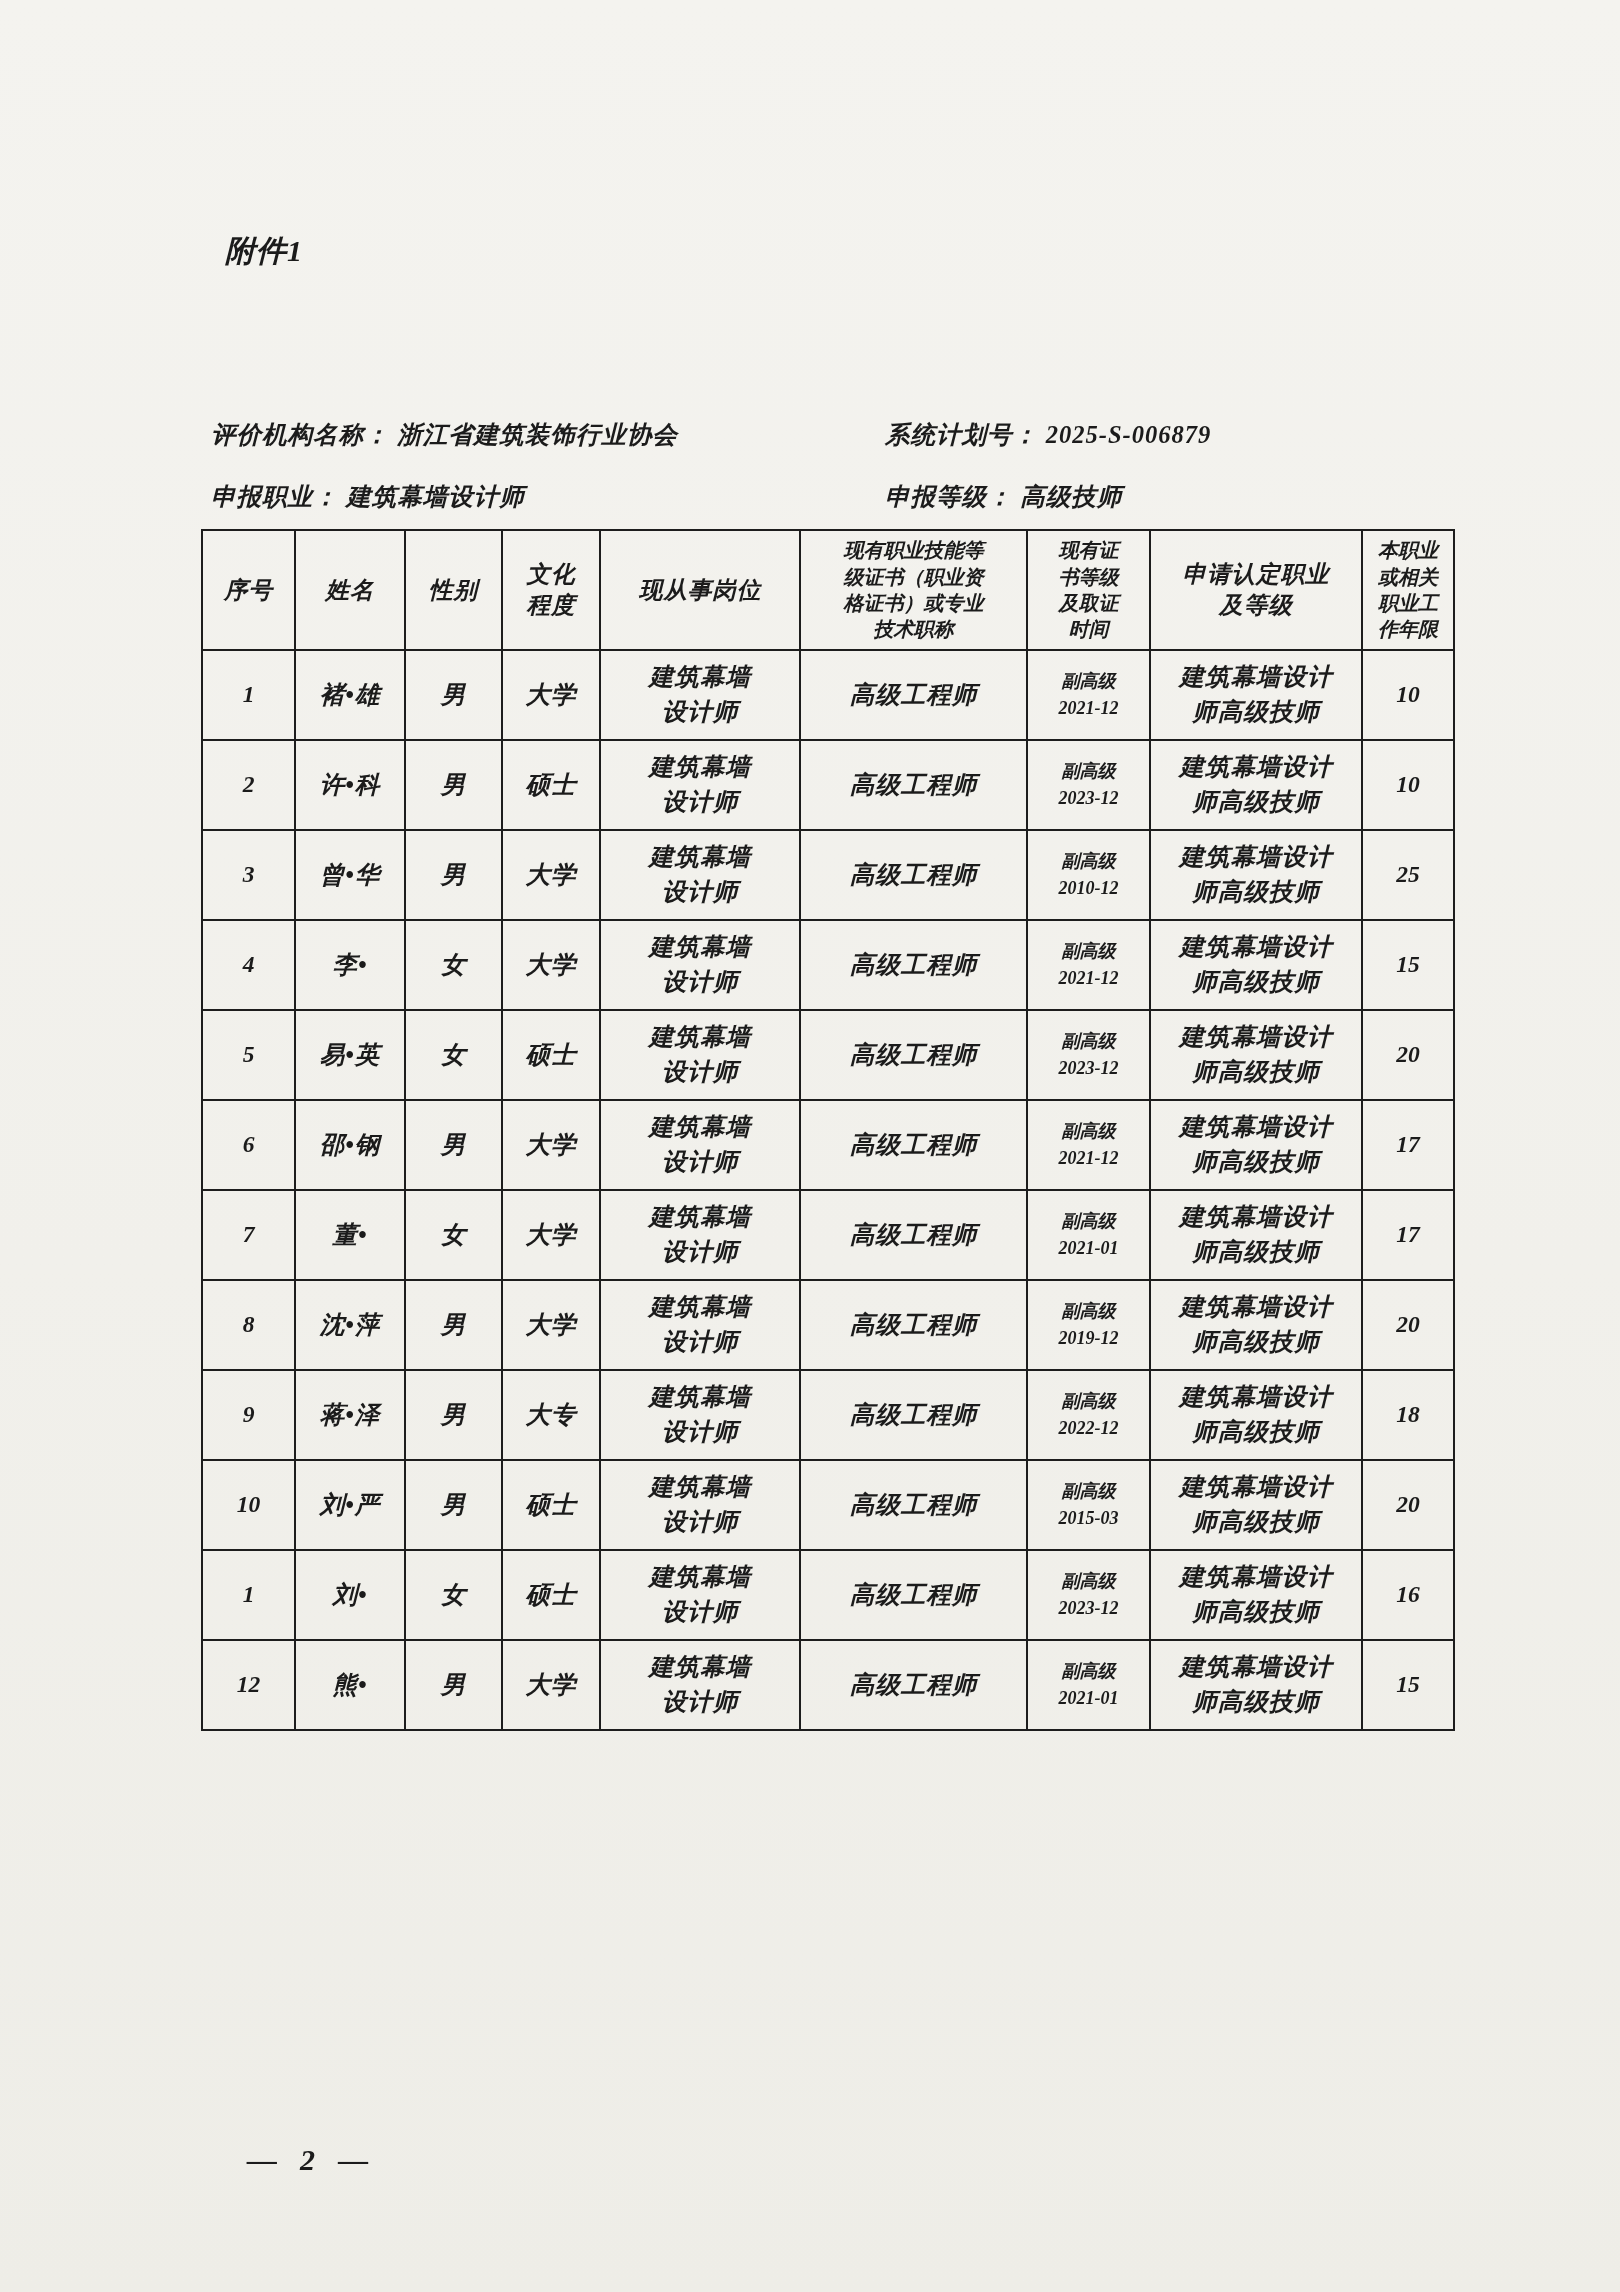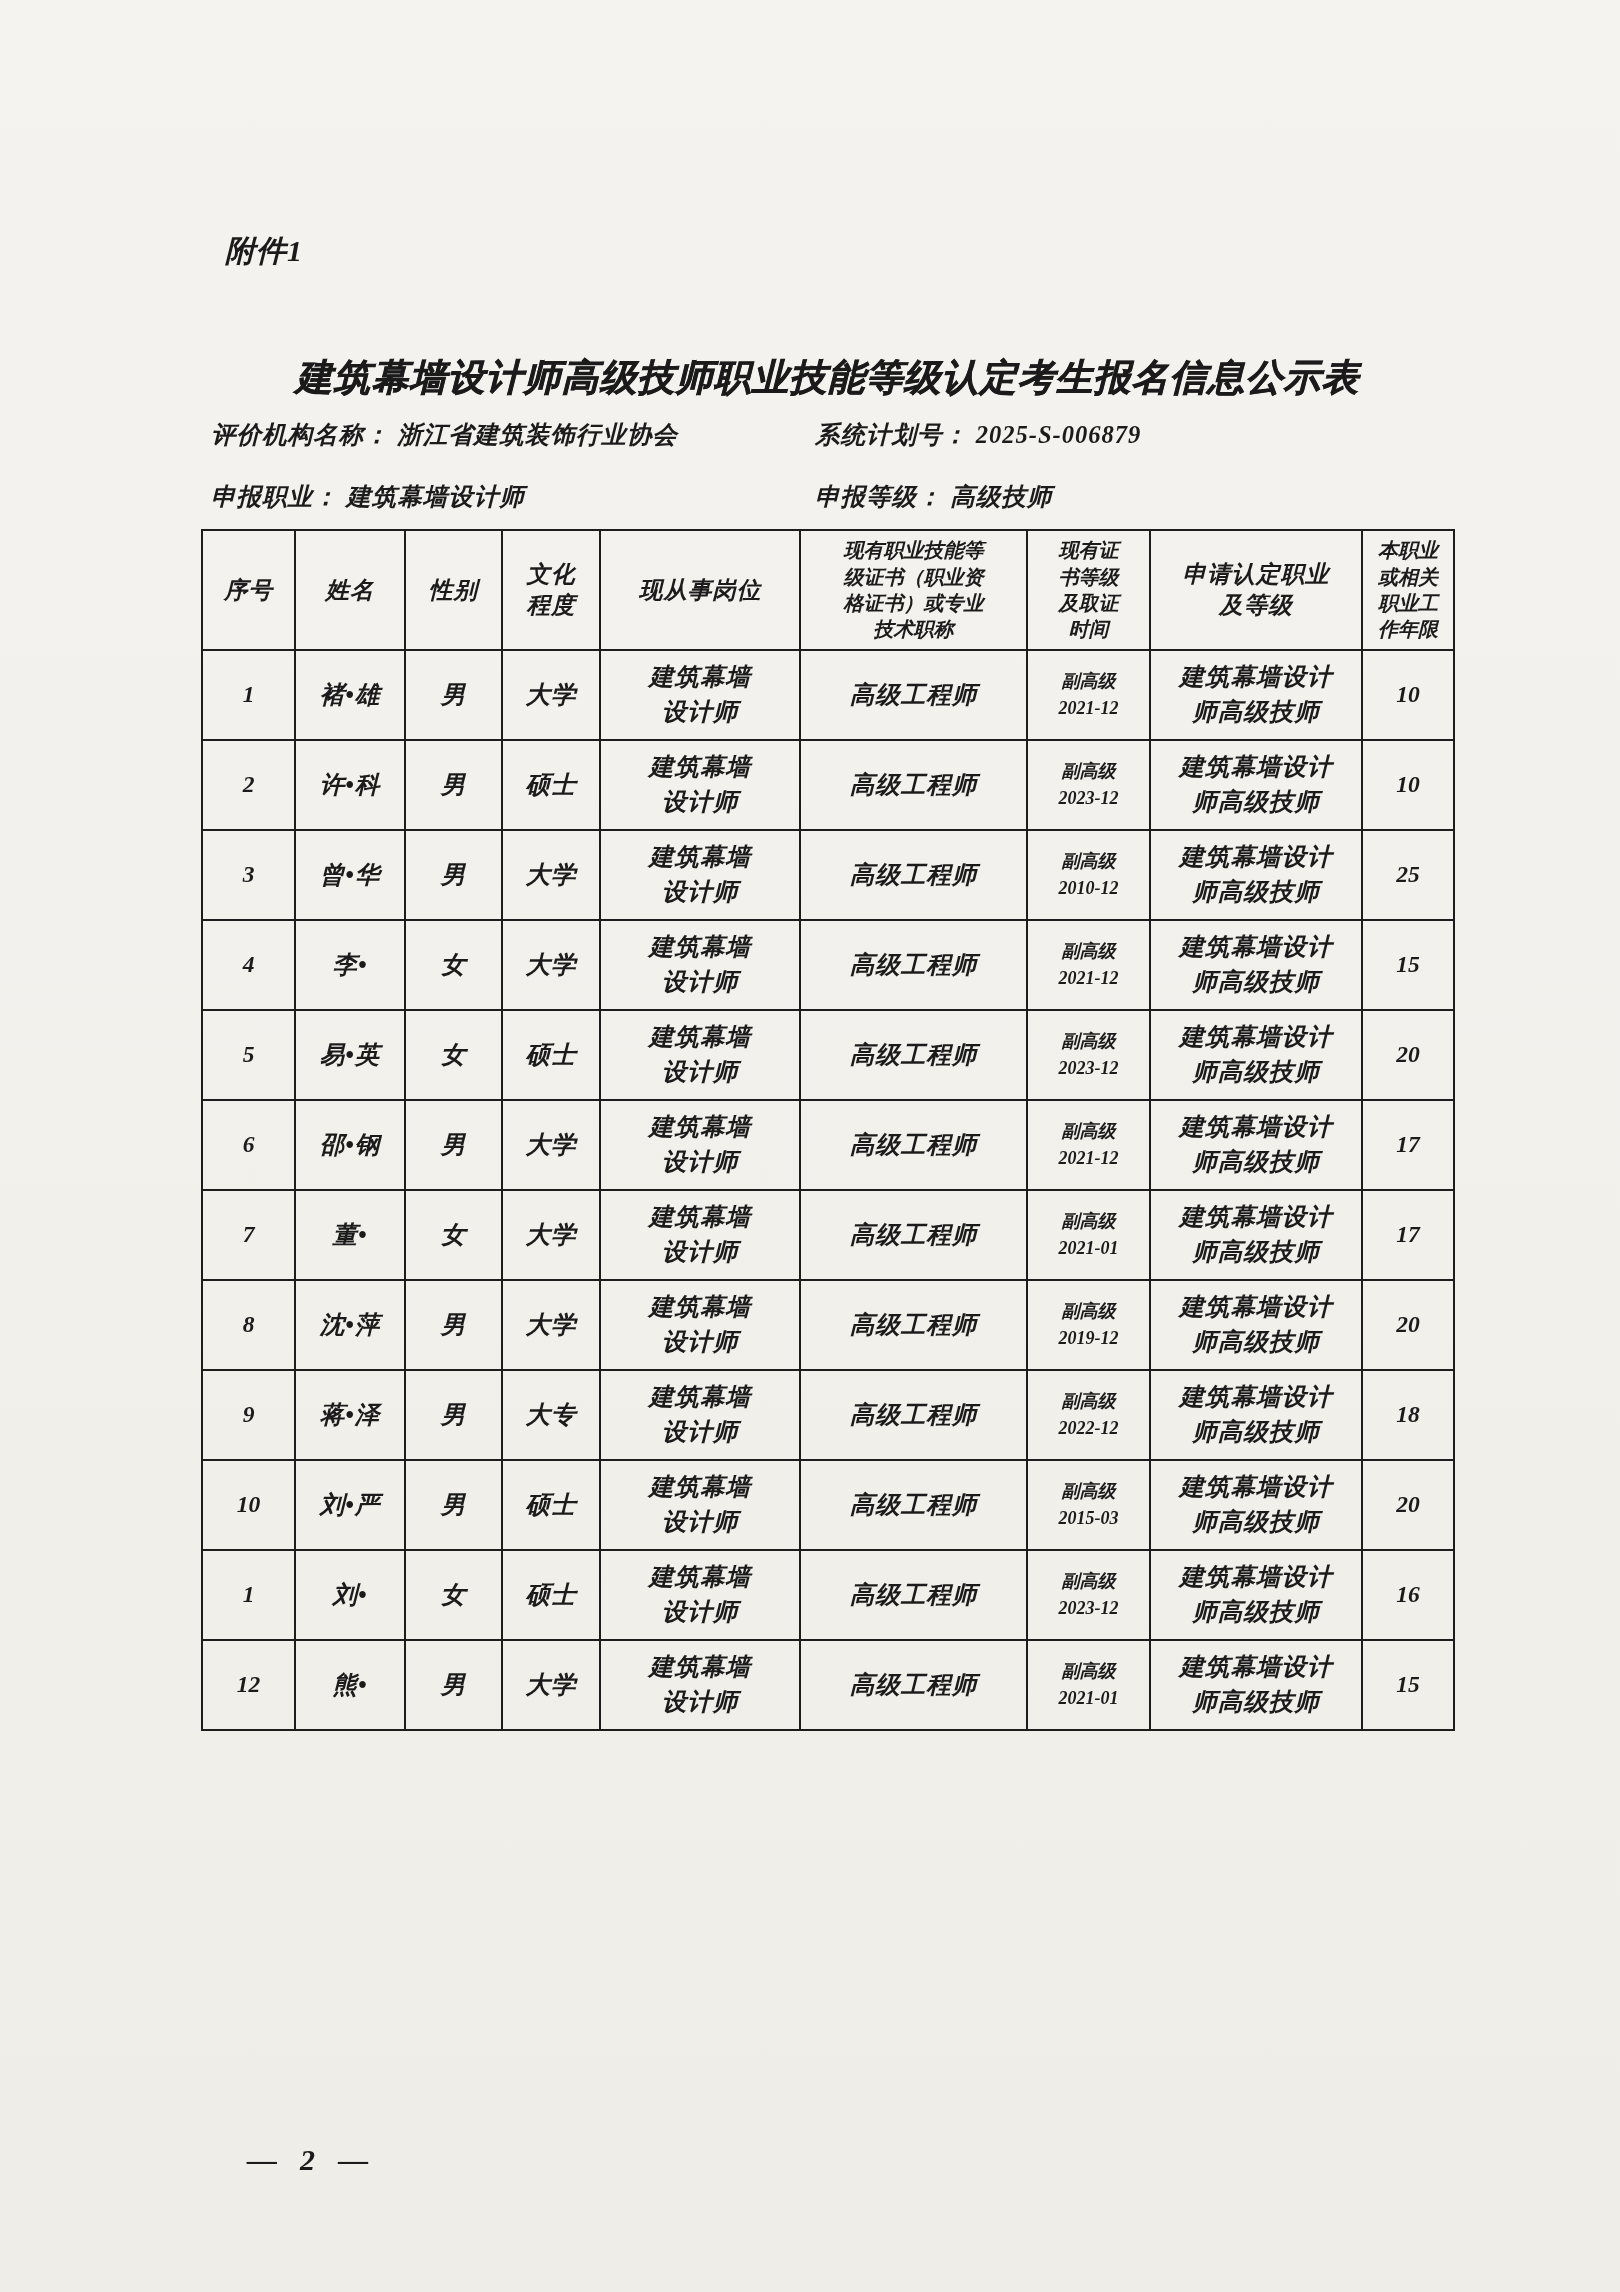--- a/index.html
+++ b/index.html
@@ -39,21 +39,21 @@
     position: absolute;
     left: 211px;
     width: 1243px;
     height: 39px;
     font-size: 24.5px;
     font-weight: 700;
   }
   .meta-line.l1 { top: 418px; }
   .meta-line.l2 { top: 480px; }
   .meta-left  { position: absolute; left: 0; white-space: nowrap; }
-  .meta-right { position: absolute; left: 604px; white-space: nowrap; }
+  .meta-right { position: absolute; left: 674px; white-space: nowrap; }
   .meta-label { letter-spacing: 1px; }
   .meta-value { margin-left: 7.8px; letter-spacing: 1px; }
 
   table.reg-table {
     position: absolute;
     left: 201px;
     top: 529px;
     width: 1253px;
     border-collapse: collapse;
     table-layout: fixed;
@@ -86,21 +86,20 @@
     white-space: nowrap;
   }
 </style>
 </head>
 <body>
 
 <div class="sheet">
 
   <div class="attachment">附件1</div>
 
-  <div class="doc-title">建筑幕墙设计师高级技师职业技能等级认定考生报名信息公示表</div>
 
   <div class="meta-line l1">
     <span class="meta-left"><span class="meta-label">评价机构名称：</span><span class="meta-value">浙江省建筑装饰行业协会</span></span>
     <span class="meta-right"><span class="meta-label">系统计划号：</span><span class="meta-value">2025-S-006879</span></span>
   </div>
 
   <div class="meta-line l2">
     <span class="meta-left"><span class="meta-label">申报职业：</span><span class="meta-value">建筑幕墙设计师</span></span>
     <span class="meta-right"><span class="meta-label">申报等级：</span><span class="meta-value">高级技师</span></span>
   </div>

